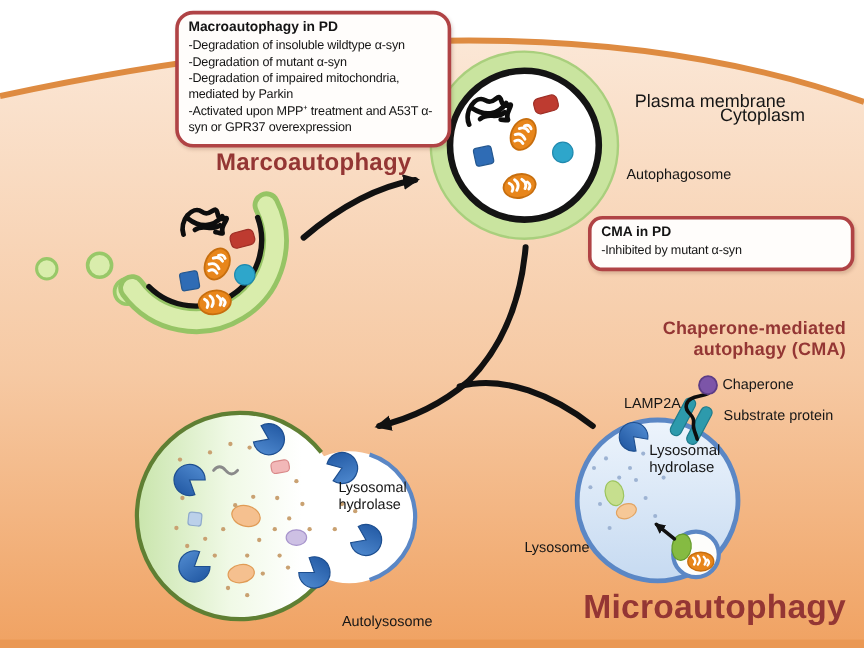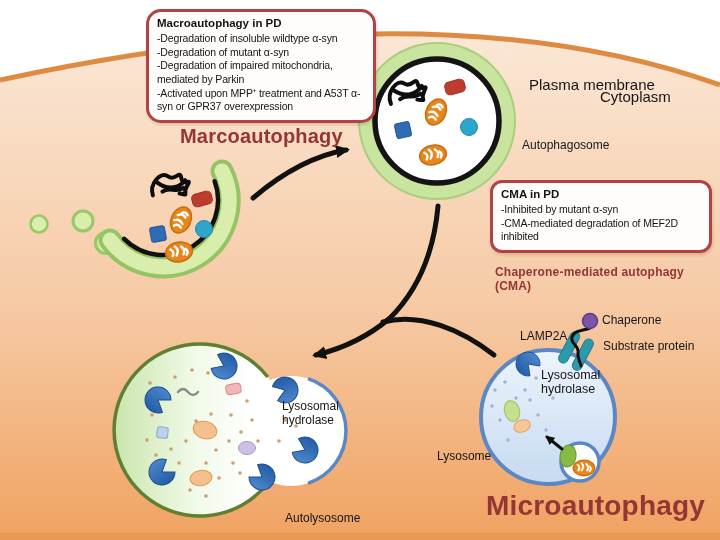--- a/index.html
+++ b/index.html
@@ -10,21 +10,21 @@
   #stage svg{position:absolute;left:0;top:0;}
   .lbl{position:absolute;color:#161616;font-size:12px;line-height:1.15;white-space:pre-line;}
   .lbl.big{font-size:15px;}
   .red-title{position:absolute;color:#943634;font-weight:bold;letter-spacing:0.2px;}
   .infobox{
     position:absolute;background:#fffdfb;border:3px solid #b04345;border-radius:15px;
     padding:4px 8px 6px 8px;color:#141414;font-size:10.5px;line-height:1.3;
     letter-spacing:-0.15px;box-shadow:1px 2px 3px rgba(90,40,20,.18);
   }
   .infobox .bt{font-weight:bold;font-size:11.5px;letter-spacing:0;margin-bottom:1px;}
-  .cma-head{width:210px;text-align:left;font-size:12px;line-height:1.18;}
+  .cma-head{width:210px;text-align:right;font-size:15px;line-height:1.18;}
 </style>
 </head>
 <body>
 
 <div id="stage">
 
   <svg width="720" height="540" viewBox="0 0 720 540">
     <defs>
       <linearGradient id="cellGrad" x1="0" y1="0" x2="0" y2="1">
         <stop offset="0" stop-color="#fbe7d6"></stop>
@@ -209,21 +209,20 @@
     <div class="bt">Macroautophagy in PD</div>
     <div>-Degradation of insoluble wildtype α-syn</div>
     <div>-Degradation of mutant α-syn</div>
     <div>-Degradation of impaired mitochondria, mediated by Parkin</div>
     <div>-Activated upon MPP⁺ treatment and A53T α-syn or GPR37 overexpression</div>
   </div>
 
   <div class="infobox" style="left:490px;top:180px;width:200px;border-radius:12px;">
     <div class="bt">CMA in PD</div>
     <div>-Inhibited by mutant α-syn</div>
-    <div>-CMA-mediated degradation of MEF2D inhibited</div>
   </div>
 
   <div class="lbl big" style="left:529px;top:28px;margin-top:48px;">Plasma membrane</div>
   <div class="lbl big" style="left:600px;top:88px;">Cytoplasm</div>
 
   <div class="red-title" style="left:180px;top:125px;font-size:20px;">Marcoautophagy</div>
   <div class="lbl" style="left:512px;top:139px;margin-left:10px;">Autophagosome</div>
 
   <div class="red-title cma-head" style="left:495px;top:265px;">Chaperone-mediated autophagy (CMA)</div>
 

